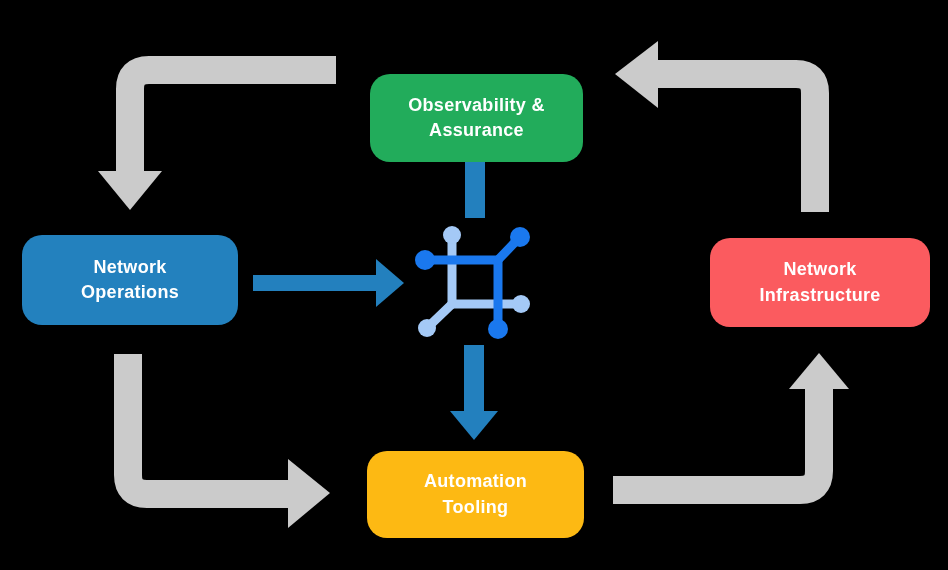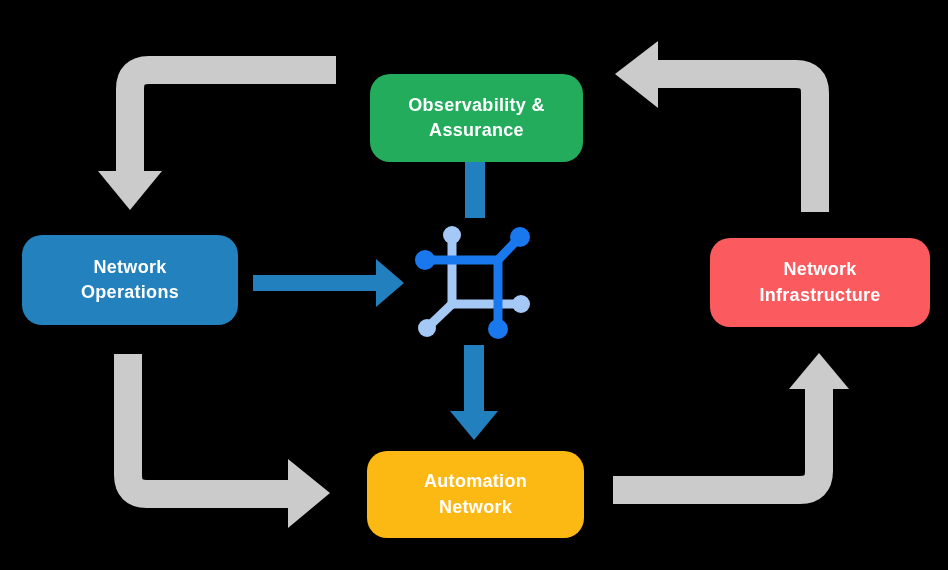--- a/index.html
+++ b/index.html
@@ -111,16 +111,16 @@
 Operations</span>
   </div>
 
   <div class="node node-infrastructure" style="background-color: rgb(251, 91, 95);">
     <span>Network
 Infrastructure</span>
   </div>
 
   <div class="node node-automation" style="background-color: rgb(253, 185, 19);">
     <span>Automation
-Network</span>
+Tooling</span>
   </div>
 
 </div>
 
 </body></html>

